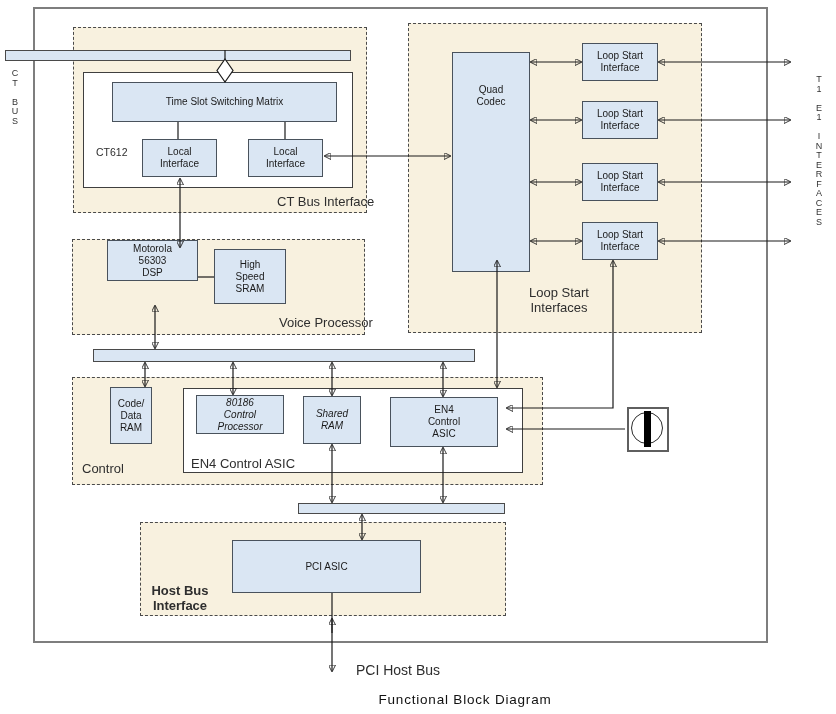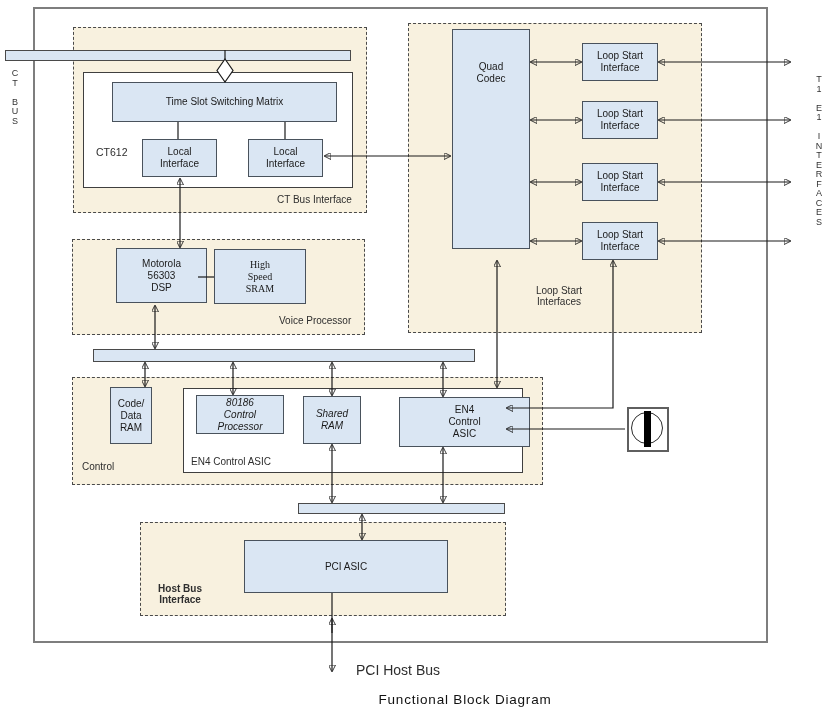--- a/index.html
+++ b/index.html
@@ -11,21 +11,21 @@
   .outer-border{border:2px solid #7e7e7e;background:transparent;z-index:0;}
   .panel{background:var(--panel-fill,#f8f1df);border:1.5px dashed #4a4a4a;z-index:1;}
   .wbox{background:#fff;border:1.4px solid #3f3f3f;z-index:2;}
   .block{
     background:var(--block-fill,#dae6f3);border:1.4px solid #49525c;z-index:3;
     display:flex;align-items:center;justify-content:center;text-align:center;
     font-size:10px;line-height:1.2;white-space:pre-line;color:#1a1a1a;
   }
   .block.top-align{align-items:flex-start;padding-top:31px;}
   .bus-bar{background:var(--block-fill,#dae6f3);border:1.3px solid #4a4a4a;z-index:4;}
-  .sl{position:absolute;font-size:10px;color:#2e2e2e;white-space:pre-line;z-index:5;}
+  .sl{position:absolute;font-size:13px;color:#2e2e2e;white-space:pre-line;z-index:5;}
   .vtext{
     position:absolute;writing-mode:vertical-rl;text-orientation:upright;
     font-size:9px;line-height:1;letter-spacing:-0.5px;color:#333;z-index:5;white-space:pre;
   }
   .lines{position:absolute;left:0;top:0;z-index:10;pointer-events:none;}
   .lines path,.lines line{stroke:#1a1a1a;stroke-width:1.2;fill:none;}
   .title{
     position:absolute;left:344px;top:692px;width:242px;text-align:center;
     font-size:13.5px;font-weight:normal;letter-spacing:0.8px;color:#111;z-index:5;
   }
@@ -52,48 +52,48 @@
 
   <div class="abs bus-bar" style="left:5px;top:50px;width:346px;height:11px;"></div>
   <div class="abs bus-bar" style="left:93px;top:349px;width:382px;height:13px;"></div>
   <div class="abs bus-bar" style="left:298px;top:503px;width:207px;height:11px;"></div>
 
   <div class="abs block" style="left:112px;top:82px;width:225px;height:40px;">Time Slot Switching Matrix</div>
   <div class="abs block" style="left:142px;top:139px;width:75px;height:38px;">Local
 Interface</div>
   <div class="abs block" style="left:248px;top:139px;width:75px;height:38px;">Local
 Interface</div>
-  <div class="abs block" style="left:107px;top:248px;width:91px;height:55px;margin-left:9px;">Motorola
+  <div class="abs block" style="left:107px;top:240px;width:91px;height:41px;">Motorola
 56303
 DSP</div>
-  <div class="abs block" style="left:214px;top:249px;width:92px;height:55px;font-family:Liberation Serif, serif;">High
+  <div class="abs block" style="left:214px;top:249px;width:72px;height:55px;">High
 Speed
 SRAM</div>
   <div class="abs block" style="left:110px;top:387px;width:42px;height:57px;">Code/
 Data
 RAM</div>
   <div class="abs block" style="left:196px;top:395px;width:88px;height:39px;font-style:italic;">80186
 Control
 Processor</div>
   <div class="abs block" style="left:303px;top:396px;width:58px;height:48px;font-style:italic;">Shared
 RAM</div>
-  <div class="abs block" style="left:390px;top:397px;width:131px;height:50px;margin-left:9px;">EN4
+  <div class="abs block" style="left:390px;top:397px;width:108px;height:50px;">EN4
 Control
 ASIC</div>
-  <div class="abs block top-align" style="left:452px;top:29px;width:78px;height:220px;">Quad
+  <div class="abs block top-align" style="left:452px;top:52px;width:78px;height:220px;">Quad
 Codec</div>
   <div class="abs block" style="left:582px;top:43px;width:76px;height:38px;">Loop Start
 Interface</div>
   <div class="abs block" style="left:582px;top:101px;width:76px;height:38px;">Loop Start
 Interface</div>
   <div class="abs block" style="left:582px;top:163px;width:76px;height:38px;">Loop Start
 Interface</div>
   <div class="abs block" style="left:582px;top:222px;width:76px;height:38px;">Loop Start
 Interface</div>
-  <div class="abs block" style="left:244px;top:540px;width:204px;height:53px;">PCI ASIC</div>
+  <div class="abs block" style="left:232px;top:540px;width:189px;height:53px;">PCI ASIC</div>
 
   <div class="abs osc" style="left:627px;top:407px;width:42px;height:45px;">
     <div class="osc-circle"></div>
     <div class="osc-bar"></div>
   </div>
 
   <div class="sl" style="left:96px;top:146px;font-size:10.5px;">CT612</div>
   <div class="sl" style="left:277px;top:194px;">CT Bus Interface</div>
   <div class="sl" style="left:279px;top:315px;">Voice Processor</div>
   <div class="sl" style="left:82px;top:461px;">Control</div>

